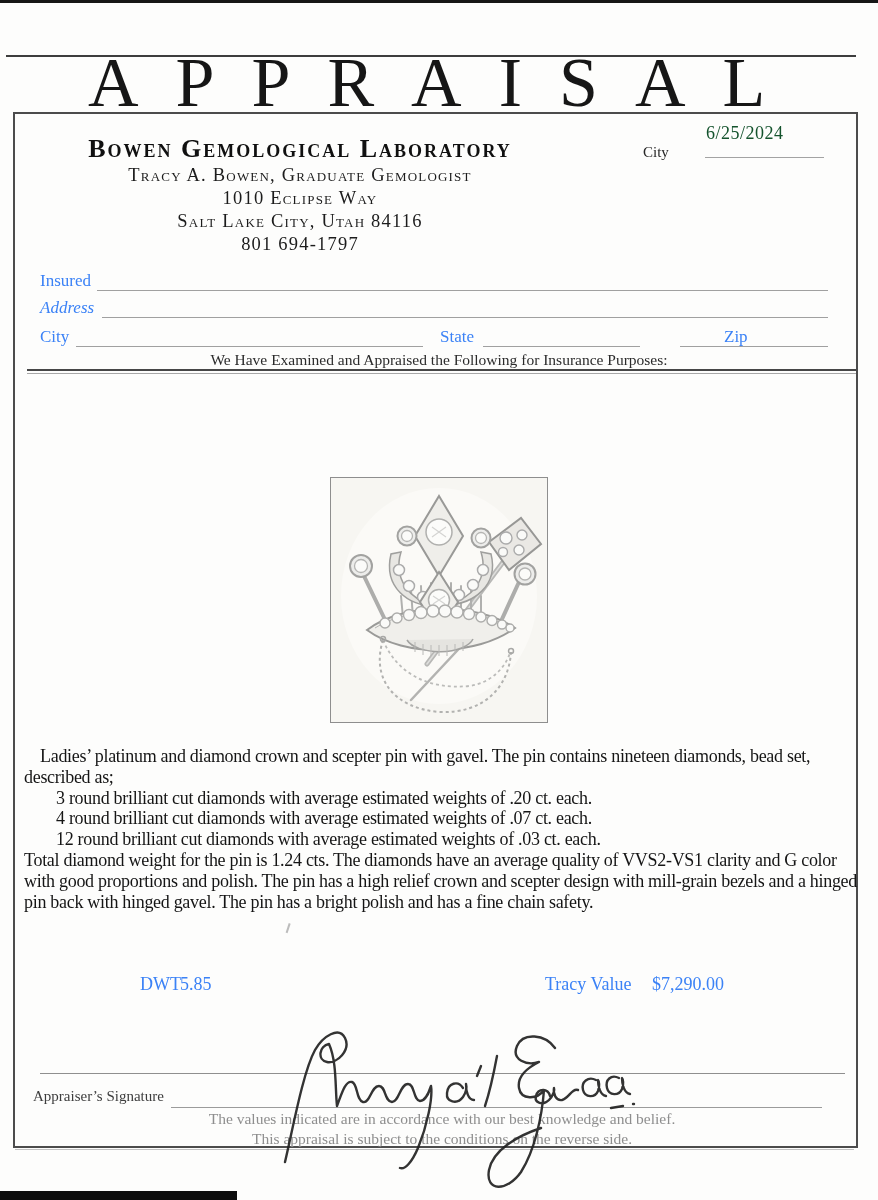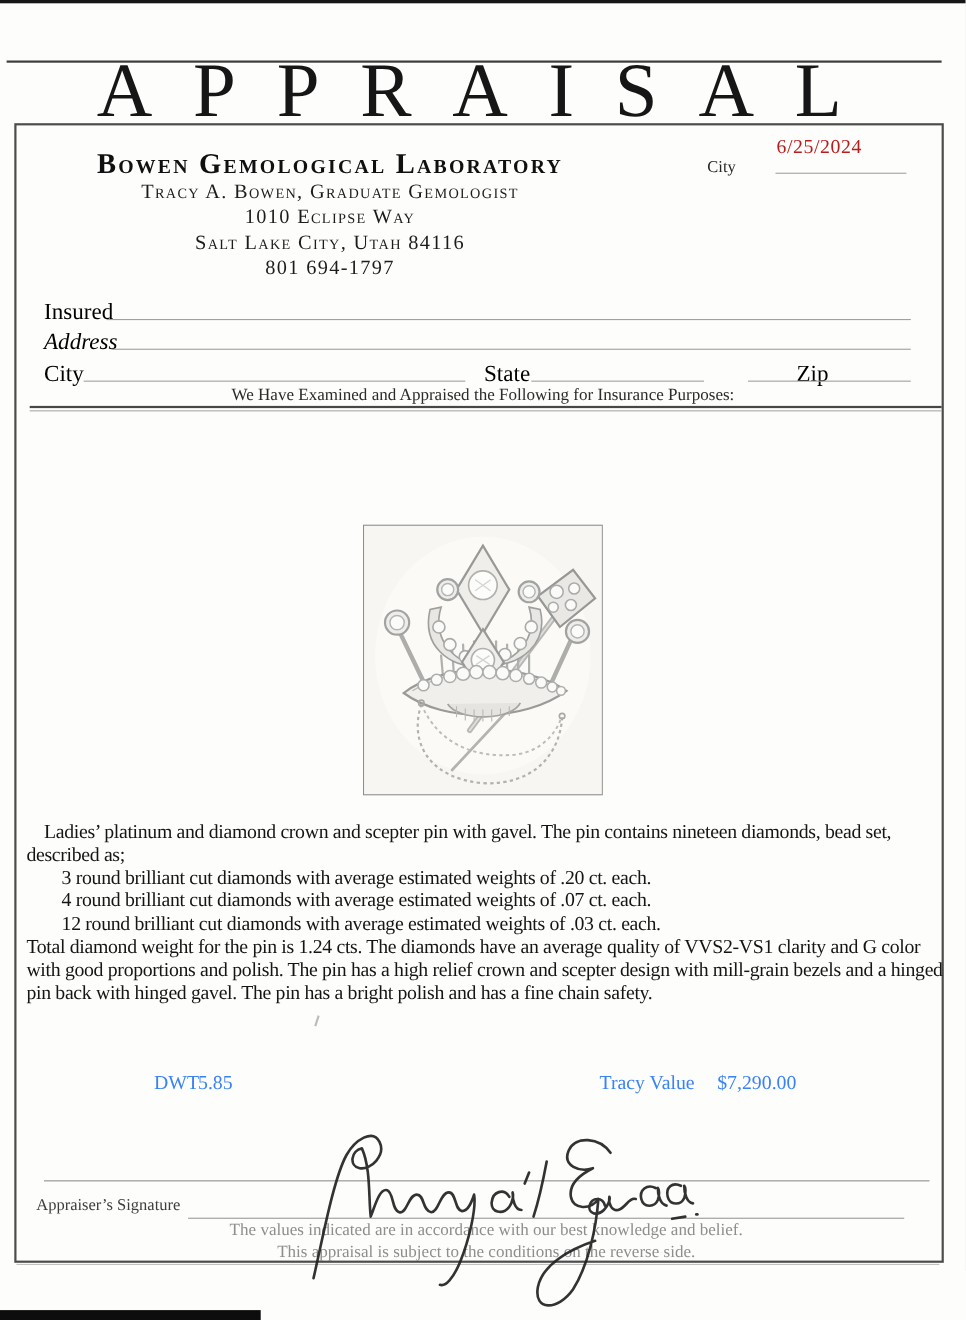--- a/index.html
+++ b/index.html
@@ -26,25 +26,25 @@
   .box-echo { left:15px; top:1149px; width:839px; height:0; border-top:1px solid #c2c2c2; }
 
   
   .lab-block { left:32px; top:134px; width:536px; text-align:center;
     font-family:Liberation Serif, serif; font-variant:small-caps; }
   .lab-name { font-size:26px; font-weight:700; letter-spacing:2px; line-height:30px; color:#101010; }
   .lab-sub  { font-size:18.5px; font-weight:400; letter-spacing:1.2px; line-height:23px; color:#1c1c1c; }
 
   
   .date-label { left:643px; top:144px; font-size:15px; color:#262626; }
-  .date-value { left:706px; top:123px; font-size:18px; color:#b91c1c; letter-spacing:0.5px; }
+  .date-value { left:706px; top:123px; font-size:18px; color:#14532d; letter-spacing:0.5px; }
   .date-line  { left:705px; top:157px; width:119px; height:0; border-top:1px solid #a3a3a3; }
 
   
-  .flabel { font-size:21px; color:#000000; }
+  .flabel { font-size:17px; color:#3b82f6; }
   .fline  { height:0; border-top:1px solid #a0a0a0; }
   .examined { left:24px; top:351px; width:830px; text-align:center; font-size:15.5px; color:#2b2b2b; }
   .thick-rule { left:27px; top:369px; width:829px; height:2px;
     border-top:2px solid #474747; border-bottom:1px solid #a8a8a8; }
 
   
   .photo { left:330px; top:477px; width:218px; height:246px;
     border:1px solid #8e8e8e; background:#f7f6f2; box-sizing:border-box; }
   .photo svg { display:block; }
 

